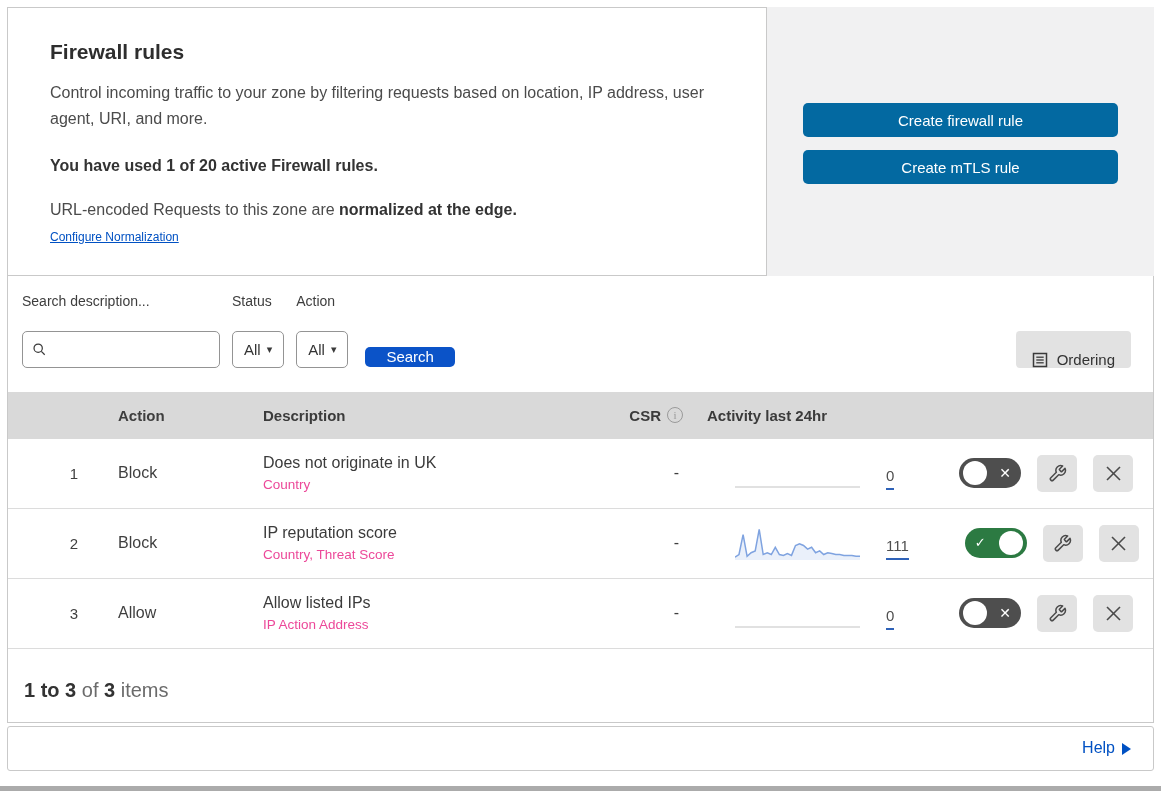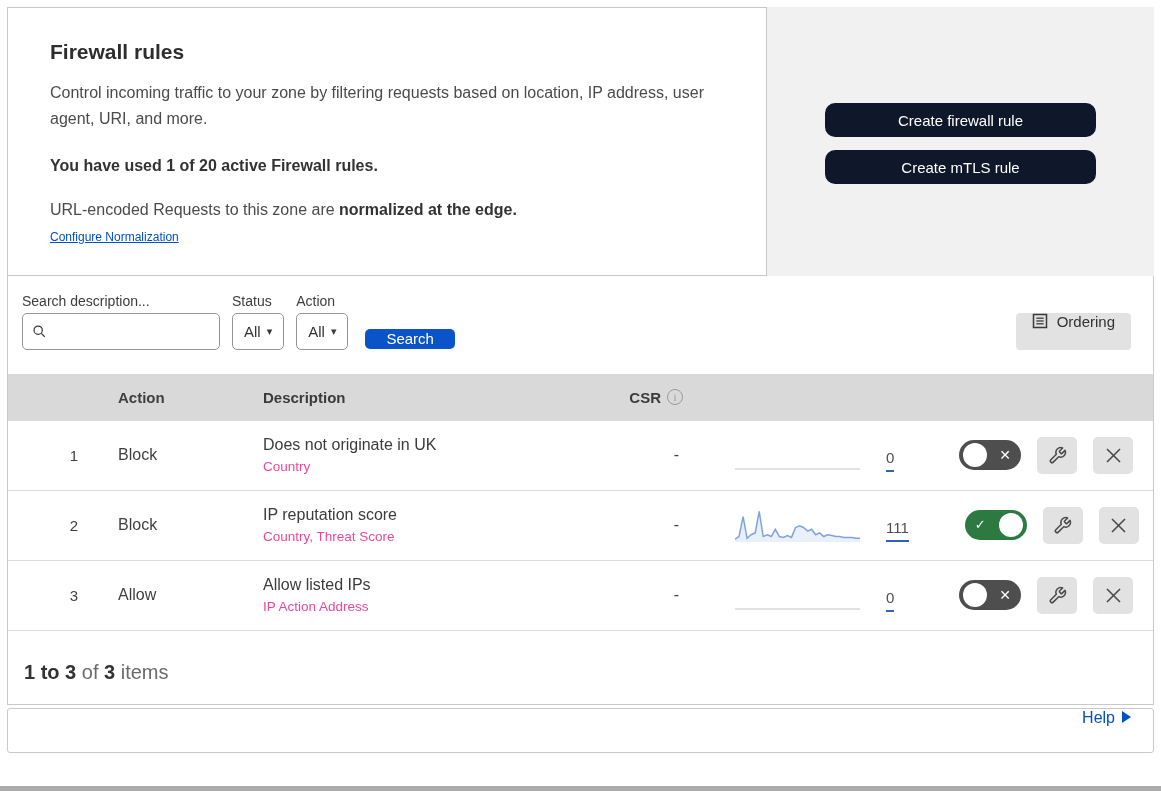--- a/index.html
+++ b/index.html
@@ -26,33 +26,33 @@
   .intro-norm { font-size:16px; color:#4b4b4b; margin-bottom:8px; }
   .intro-norm b { color:#333; }
   .intro-link { font-size:12px; color:#0051c3; text-decoration:underline; cursor:pointer; display:inline-block; }
 
   .actions-panel {
     flex:1; background:#f1f1f2;
     display:flex; flex-direction:column; align-items:center; justify-content:center;
     gap:13px; padding-bottom:55px; padding-top:60px;
   }
   .btn-primary {
-    width:271px; height:34px;
-    background:#0f172a; color:#fff;
-    border:none; border-radius:10px;
+    width:315px; height:34px;
+    background:#0369a1; color:#fff;
+    border:none; border-radius:5px;
     font-family:inherit; font-size:15px;
     cursor:pointer;
   }
 
   
   .main-panel { border:1px solid #c9c9c9; margin-top:-1px; background:#fff; }
 
   .filter-bar { display:flex; align-items:flex-end; padding:17px 20px 24px 14px; }
   .filter-group { margin-right:12px; }
-  .filter-label { font-size:14px; color:#3d3d3d; margin-bottom:4px; display:block; }
+  .filter-label { font-size:14px; color:#3d3d3d; margin-bottom:22px; display:block; }
   .search-box {
     width:198px; height:37px;
     border:1px solid #949494; border-radius:5px;
     display:flex; align-items:center; padding:0 9px; background:#fff;
   }
   .search-box input {
     border:none; outline:none; width:100%; font-family:inherit; font-size:14px; margin-left:6px;
   }
   .select-box {
     height:37px; border:1px solid #949494; border-radius:5px; background:#fff;
@@ -63,21 +63,21 @@
   .btn-search {
     height:20px; padding:0 21px; margin-left:5px; margin-bottom:1px;
     background:#0b53c8; color:#fff; border:none; border-radius:5px;
     font-family:inherit; font-size:15px; cursor:pointer;
   }
   .filter-spacer { flex:1; }
   .btn-ordering {
     height:37px; padding:0 16px;
     background:#e2e2e2; color:#333; border:none; border-radius:4px;
     font-family:inherit; font-size:15px; cursor:pointer;
-    display:flex; align-items:flex-start; gap:9px; margin-right:2px;
+    display:flex; align-items:flex-end; gap:9px; margin-right:2px;
   }
 
   
   .grid-row {
     display:grid;
     grid-template-columns:80px 175px 330px 90px 1fr 250px;
     align-items:center;
   }
   .thead {
     background:#d9d9d9; height:47px;
@@ -123,21 +123,21 @@
     color:#9a9a9a; font-size:11px; font-family:"Liberation Serif",serif;
     display:inline-flex; align-items:center; justify-content:center; font-weight:400;
   }
 
   
   .items-count { padding:30px 16px 20px 16px; font-size:20px; color:#6b6b6b; }
   .items-count b { color:#333; }
 
   .help-bar {
     border:1px solid #c9c9c9; border-radius:3px; margin-top:3px; height:45px;
-    display:flex; align-items:flex-start; justify-content:flex-end; padding-right:22px; gap:7px;
+    display:flex; align-items:center; justify-content:flex-end; padding-right:22px; gap:7px;
     background:#fff;
     padding-left:44px;
   }
   .help-link { color:#0051c3; font-size:16px; cursor:pointer; }
   .help-arrow { width:0; height:0; border-left:9px solid #0051c3; border-top:6px solid transparent; border-bottom:6px solid transparent; margin-top:2px; }
 
   .bottom-strip { position:absolute; left:0; right:0; bottom:0; height:5px; background:#ababab; }
 </style>
 </head>
 <body>
@@ -200,20 +200,21 @@
 
     <div>
       <div class="grid-row thead">
         <div></div>
         <div class="cell-action">Action</div>
         <div>Description</div>
         <div class="th-csr">
           <span>CSR</span>
           <span class="info-icon">i</span>
         </div>
+        <div class="th-activity">Activity last 24hr</div>
         <div></div>
       </div>
 
       <div class="grid-row trow">
         <div class="cell-num">1</div>
         <div class="cell-action">Block</div>
         <div class="cell-desc">
           <span class="desc-main">Does not originate in UK</span>
           <span class="desc-sub">Country</span>
         </div>

